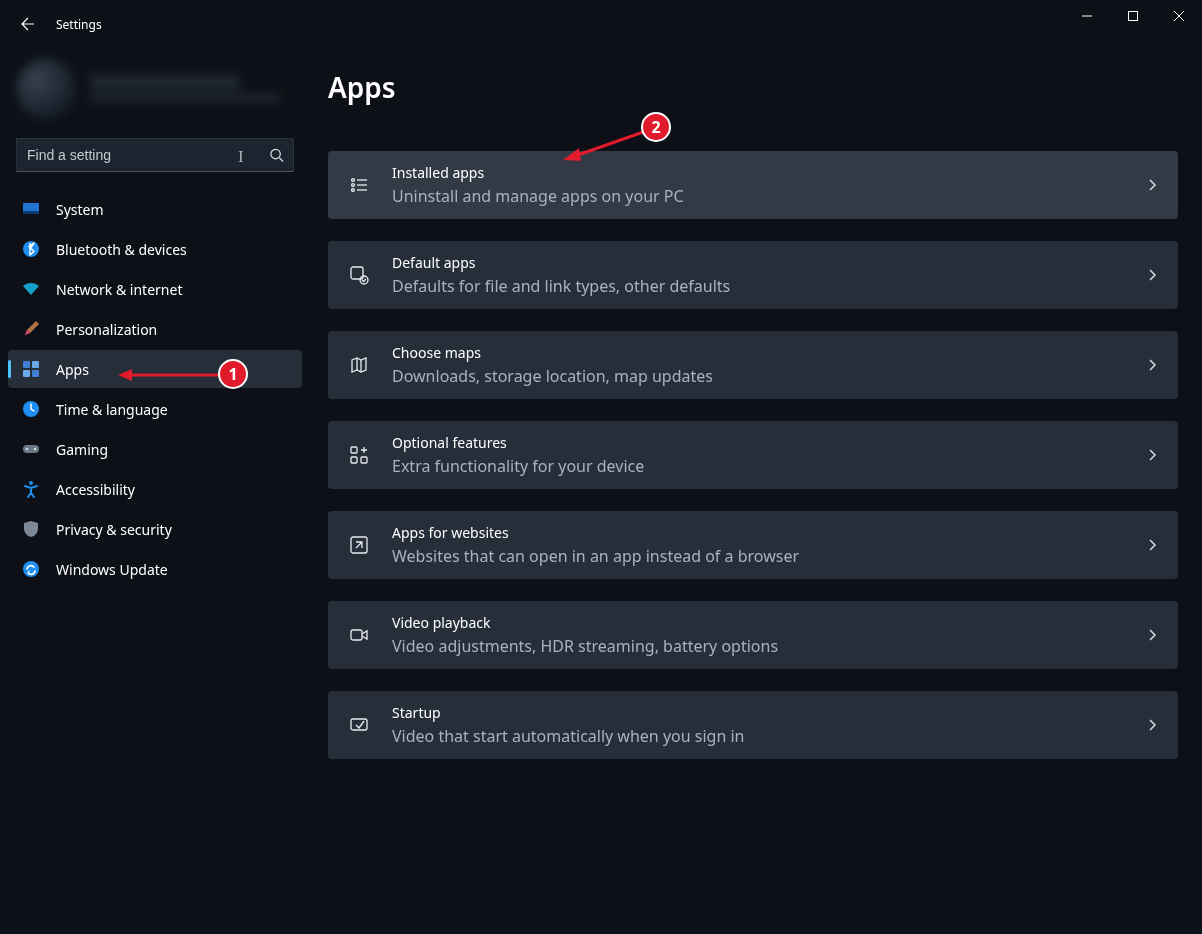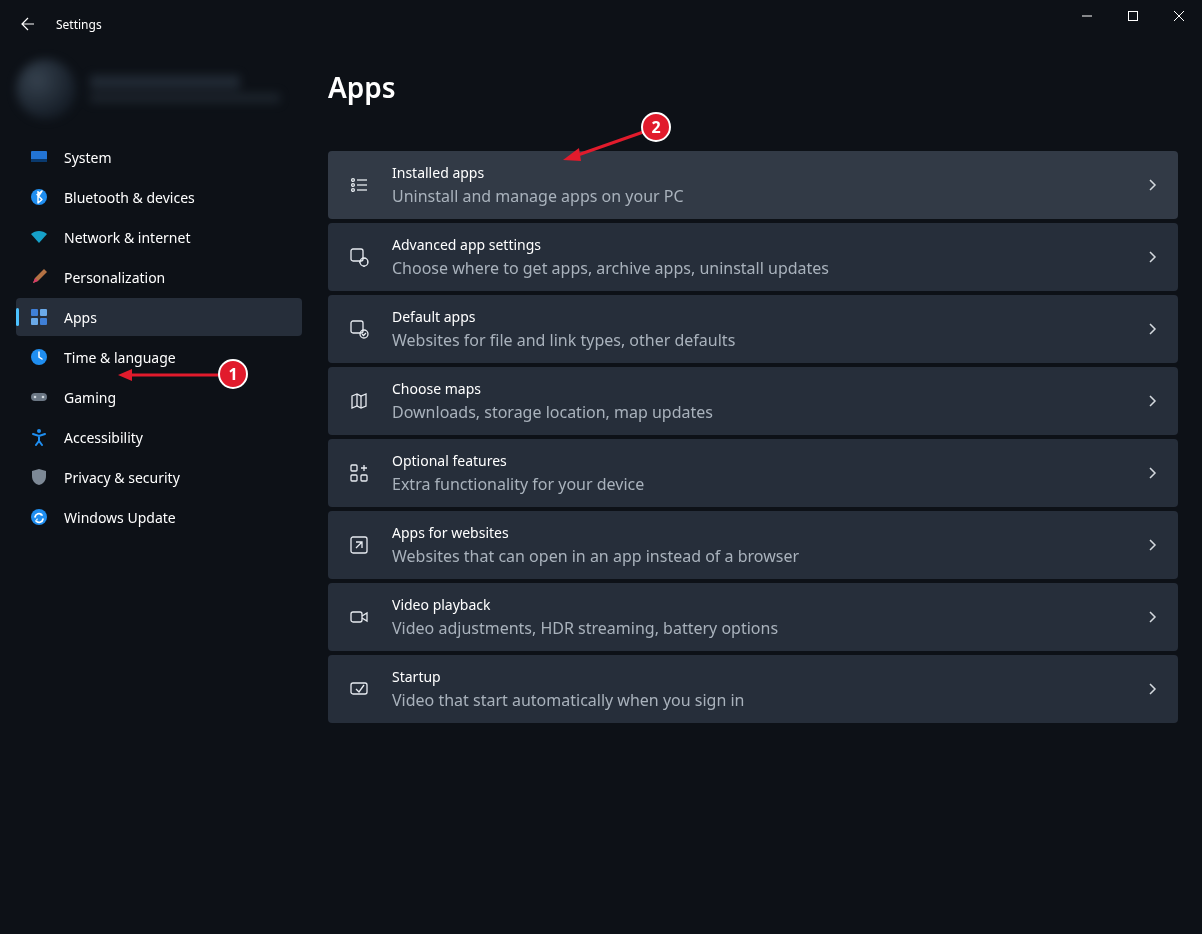--- a/index.html
+++ b/index.html
@@ -113,21 +113,21 @@
     left: 222px;
     top: 9px;
     color: #aab0b6;
     font-family: serif;
     font-size: 17px;
   }
 
   .nav {
     display: flex;
     flex-direction: column;
-    padding: 0 8px 0 16px;
+    padding: 0 8px 0 8px;
     gap: 2px;
   }
   .navitem {
     height: 38px;
     display: flex;
     align-items: center;
     gap: 16px;
     padding: 0 6px 0 14px;
     border-radius: 4px;
     font-size: 14px;
@@ -164,21 +164,21 @@
     position: relative;
   }
   .main h1 {
     font-size: 28px;
     font-weight: 600;
     margin: 4px 0 24px 0;
   }
   .cards {
     display: flex;
     flex-direction: column;
-    gap: 4px;
+    gap: 22px;
     margin-top: 45px;
   }
   .card {
     background: #262e3a;
     border-radius: 4px;
     height: 68px;
     display: flex;
     align-items: center;
     padding: 0 20px 0 20px;
     gap: 22px;
@@ -263,20 +263,30 @@
 
   <div class="sidebar">
     <div class="profile">
       <div class="avatar"></div>
       <div class="namecol">
         <div class="pname"></div>
         <div class="pmail"></div>
       </div>
     </div>
 
+    <div class="searchwrap">
+      <input class="search" placeholder="Find a setting" style="">
+      <span class="caret">I</span>
+      <span class="sicon">
+        <svg width="15" height="15" viewBox="0 0 16 16" fill="none" stroke="currentColor" stroke-width="1.4">
+            <circle cx="7" cy="7" r="5"></circle>
+            <path d="M11 11l4 4"></path>
+          </svg>
+      </span>
+    </div>
 
     <div class="nav">
       <div class="navitem">
         <span class="nicon">
           <svg width="18" height="18" viewBox="0 0 18 18">
               <rect x="1" y="3" width="16" height="11" rx="1" fill="#2274d4"></rect>
               <rect x="1" y="11" width="16" height="3" fill="#0a3a6e"></rect>
             </svg>
         </span>
         <span>System</span>
@@ -397,50 +407,32 @@
           <div class="ctitle">Installed apps</div>
           <div class="cdesc">Uninstall and manage apps on your PC</div>
         </div>
         <span class="chev">
           <svg width="12" height="12" viewBox="0 0 12 12" fill="none" stroke="currentColor" stroke-width="1.5">
               <path d="M4 1l5 5-5 5"></path>
             </svg>
         </span>
       </div>
 
-      <div class="card">
-        <span class="cicon">
-          <svg width="20" height="20" viewBox="0 0 20 20" fill="none" stroke="currentColor" stroke-width="1.3">
-              <rect x="2" y="2" width="12" height="12" rx="2"></rect>
-              <circle cx="15" cy="15" r="4"></circle>
-              <path d="M15 12v-1m0 9v-1m3-4h1m-9 0h1"></path>
-            </svg>
-        </span>
-        <div class="ctxt">
-          <div class="ctitle">Advanced app settings</div>
-          <div class="cdesc">Choose where to get apps, archive apps, uninstall updates</div>
-        </div>
-        <span class="chev">
-          <svg width="12" height="12" viewBox="0 0 12 12" fill="none" stroke="currentColor" stroke-width="1.5">
-              <path d="M4 1l5 5-5 5"></path>
-            </svg>
-        </span>
-      </div>
 
       <div class="card">
         <span class="cicon">
           <svg width="20" height="20" viewBox="0 0 20 20" fill="none" stroke="currentColor" stroke-width="1.3">
               <rect x="2" y="2" width="12" height="12" rx="2"></rect>
               <circle cx="15" cy="15" r="4"></circle>
               <path d="M13 15l1.5 1.5L17 14"></path>
             </svg>
         </span>
         <div class="ctxt">
           <div class="ctitle">Default apps</div>
-          <div class="cdesc">Websites for file and link types, other defaults</div>
+          <div class="cdesc">Defaults for file and link types, other defaults</div>
         </div>
         <span class="chev">
           <svg width="12" height="12" viewBox="0 0 12 12" fill="none" stroke="currentColor" stroke-width="1.5">
               <path d="M4 1l5 5-5 5"></path>
             </svg>
         </span>
       </div>
 
       <div class="card">
         <span class="cicon">

